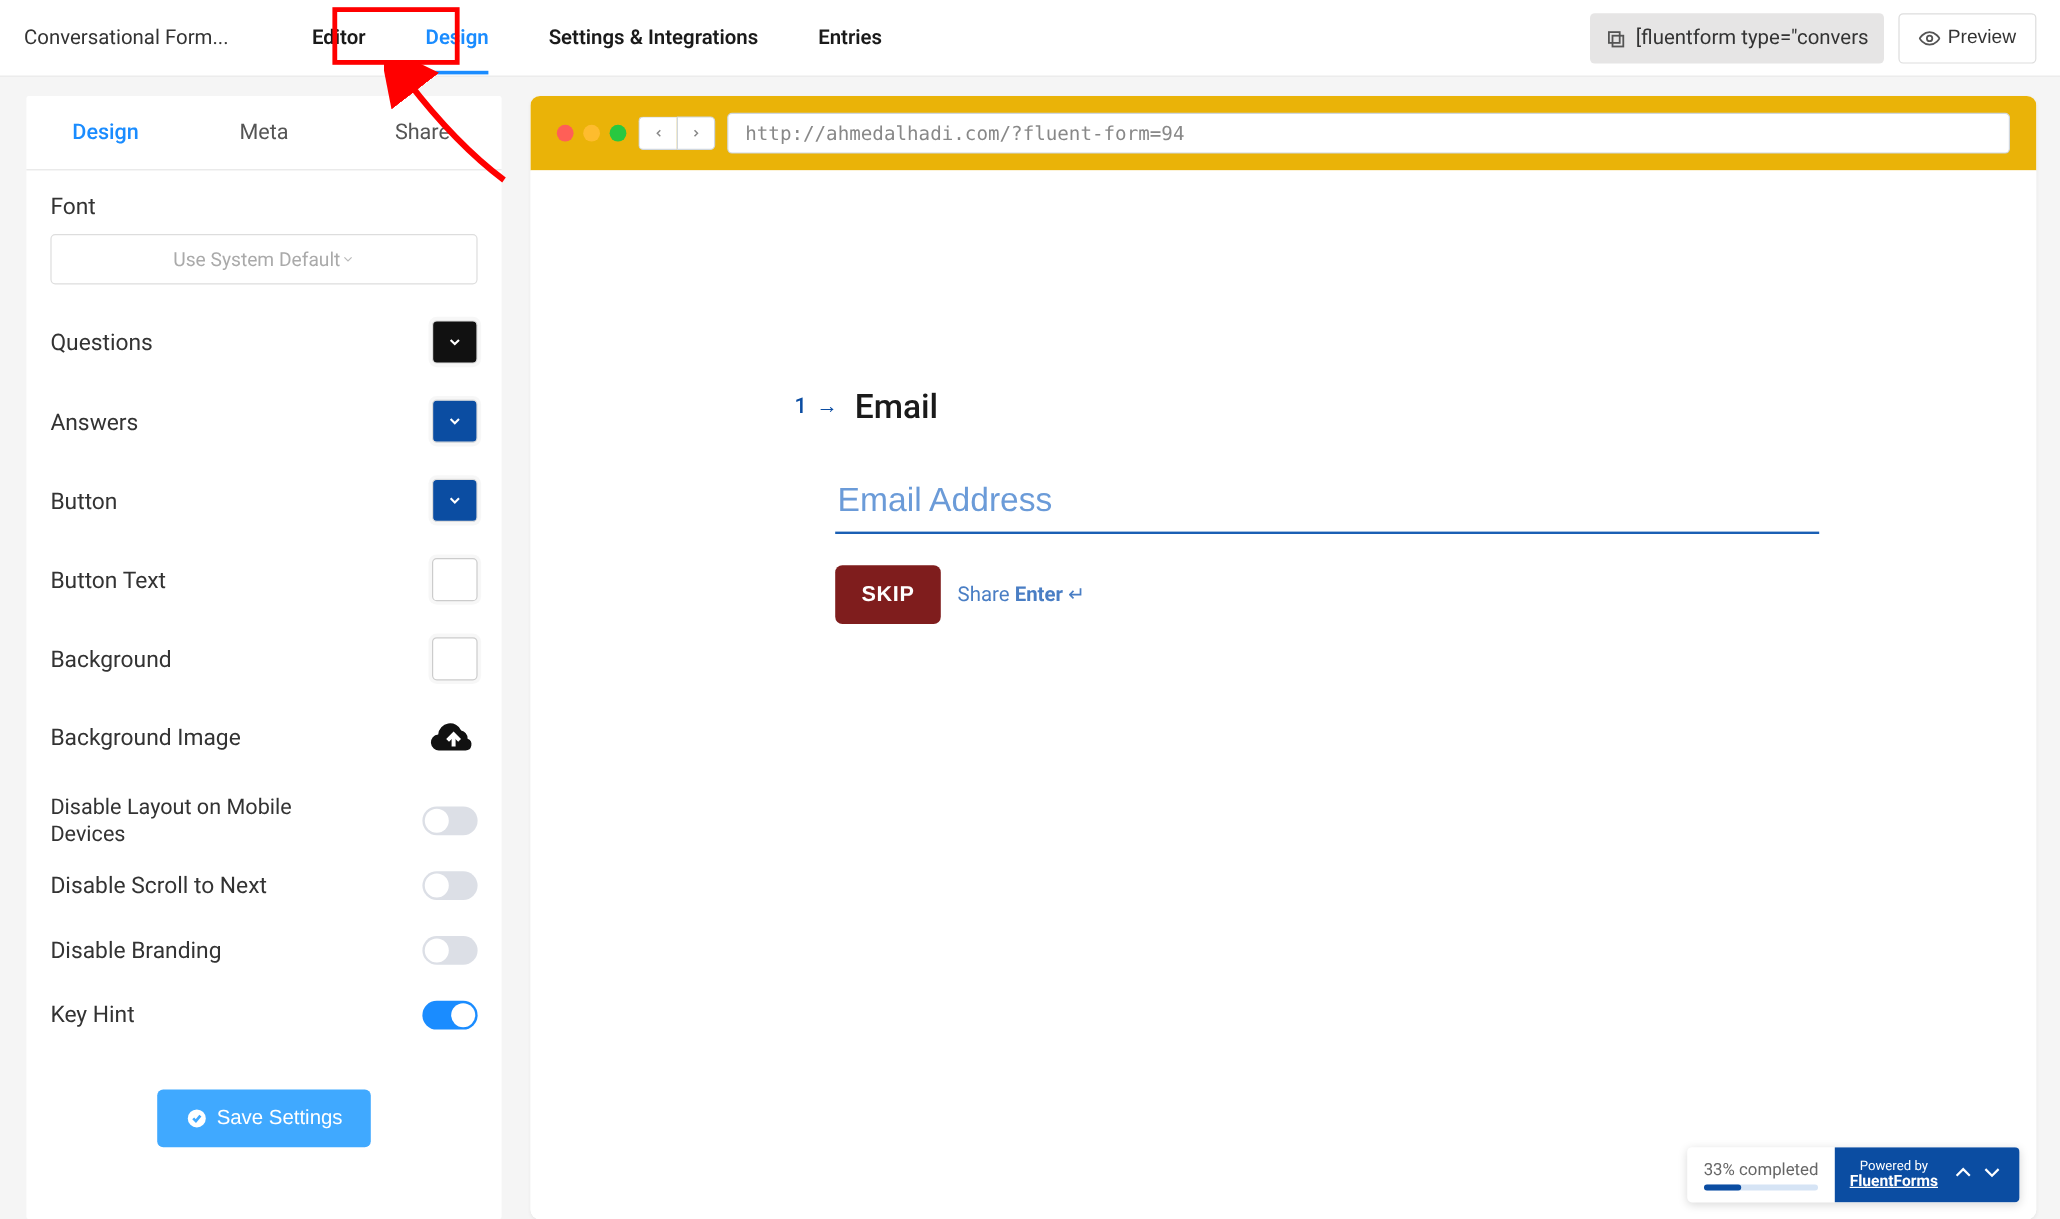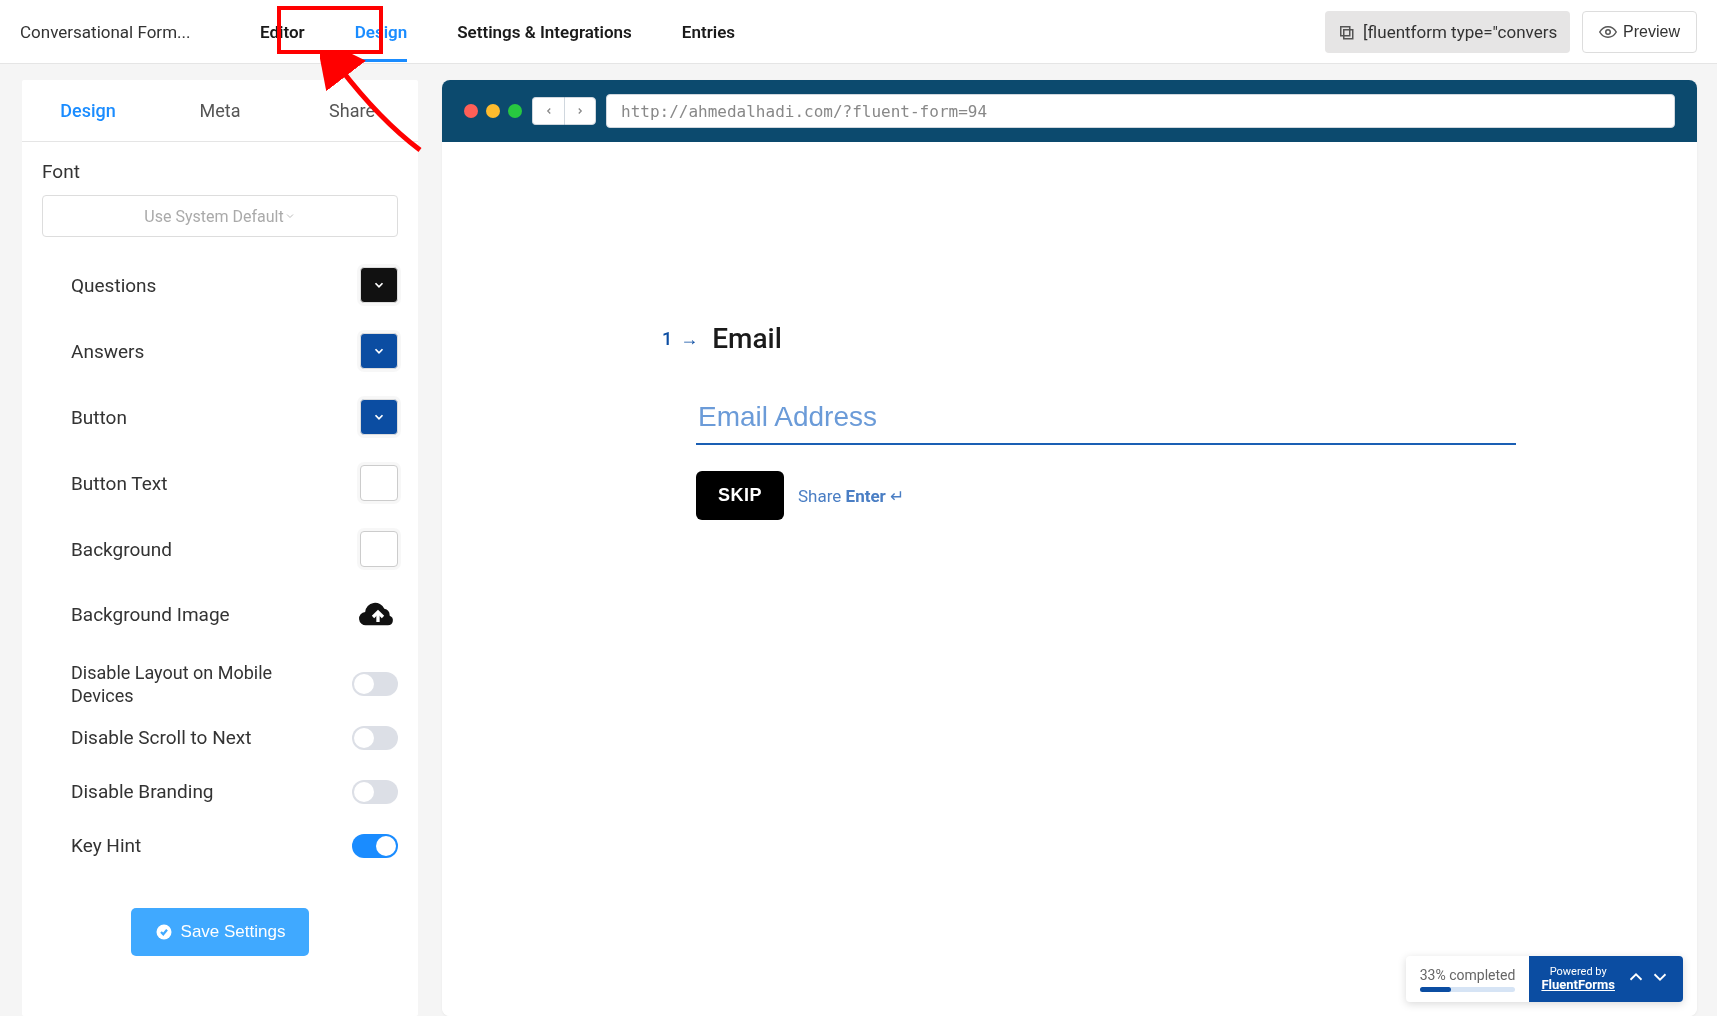--- a/index.html
+++ b/index.html
@@ -22,61 +22,61 @@
 
 
 .main { display: flex; height: calc(1016px - 64px); background: #f5f5f5; }
 
 
 .sidebar { width: 396px; background: #fff; margin: 16px 0 0 22px; border-radius: 2px; display: flex; flex-direction: column; }
 .sidebar-tabs { display: flex; border-bottom: 1px solid #e5e5e5; }
 .sidebar-tab { flex: 1; text-align: center; padding: 20px 0; font-size: 18px; color: #555; cursor: pointer; }
 .sidebar-tab.active { color: #1a8cff; font-weight: 500; }
 .sidebar-body { padding: 18px 20px; flex: 1; overflow-y: auto; }
-.setting-row { display: flex; align-items: center; justify-content: space-between; margin-bottom: 30px; margin-left: 29px; }
+.setting-row { display: flex; align-items: center; justify-content: space-between; margin-bottom: 30px; }
 .setting-label { font-size: 19px; color: #333; }
 .setting-label.small { font-size: 18px; line-height: 1.3; max-width: 230px; }
 .color-swatch { width: 38px; height: 36px; border-radius: 4px; border: 1px solid #ddd; display: flex; align-items: center; justify-content: center; cursor: pointer; box-shadow: 0 0 0 3px rgba(0,0,0,0.03); }
 .color-swatch svg { stroke: #fff; }
 .font-select { width: 100%; height: 42px; border: 1px solid #ddd; border-radius: 4px; padding: 0 12px; font-size: 16px; color: #aaa; background: #fff; display: flex; align-items: center; justify-content: center; cursor: pointer; margin-bottom: 30px; }
 .font-label-row { margin-bottom: 12px; }
 .upload-icon { cursor: pointer; }
 .toggle { width: 46px; height: 24px; border-radius: 12px; background: #dcdfe6; position: relative; cursor: pointer; }
 .toggle::after { content: ""; position: absolute; width: 20px; height: 20px; border-radius: 50%; background: #fff; top: 2px; left: 2px; transition: left .2s; }
 .toggle.on { background: #1a8cff; }
 .toggle.on::after { left: 24px; }
 .save-row { display: flex; justify-content: center; padding: 20px 0 30px; }
 .save-btn { background: #40a9ff; color: #fff; border: none; border-radius: 5px; padding: 14px 24px; font-size: 17px; font-weight: 500; cursor: pointer; display: flex; align-items: center; gap: 8px; }
 .save-btn svg { fill: #fff; }
 
 
 .preview-panel { flex: 1; margin: 16px 20px 0 24px; display: flex; flex-direction: column; }
 .browser-mock { background: #fff; border-radius: 8px; overflow: hidden; flex: 1; display: flex; flex-direction: column; box-shadow: 0 1px 3px rgba(0,0,0,0.05); }
-.browser-chrome { background: #0c4a6e; height: 62px; display: flex; align-items: center; padding: 0 22px; gap: 10px; }
+.browser-chrome { background: #eab308; height: 62px; display: flex; align-items: center; padding: 0 22px; gap: 10px; }
 .traffic-lights { display: flex; gap: 8px; }
 .tl { width: 14px; height: 14px; border-radius: 50%; }
 .tl.red { background: #ff5f57; }
 .tl.yellow { background: #febc2e; }
 .tl.green { background: #28c840; }
 .nav-arrows { display: flex; }
 .nav-arrow { width: 32px; height: 28px; background: #fff; border: 1px solid #d0d7de; display: flex; align-items: center; justify-content: center; cursor: pointer; }
 .nav-arrow:first-child { border-radius: 4px 0 0 4px; border-right: none; }
 .nav-arrow:last-child { border-radius: 0 4px 4px 0; }
 .url-bar { flex: 1; height: 34px; background: #fff; border: 1px solid #d0d7de; border-radius: 4px; padding: 0 14px; display: flex; align-items: center; font-family: monospace; font-size: 16px; color: #888; }
 .browser-body { flex: 1; background: #fff; position: relative; padding: 50px 80px; }
 
 .question-area { margin-top: 130px; margin-left: 140px; max-width: 820px; }
 .q-header { display: flex; align-items: center; gap: 8px; margin-bottom: 40px; }
 .q-num { color: #0b4da2; font-size: 18px; font-weight: 500; }
 .q-arrow { color: #0b4da2; font-size: 18px; }
 .q-title { font-size: 28px; font-weight: 500; color: #1a1a1a; margin-left: 6px; }
 .answer-input { width: 100%; border: none; border-bottom: 2px solid #1a5fb4; font-size: 28px; padding: 6px 2px 10px; color: #1a5fb4; outline: none; background: transparent; margin-left: 34px; }
 .answer-input::placeholder { color: #6b9bd8; }
 .btn-row { display: flex; align-items: center; gap: 14px; margin-top: 26px; margin-left: 34px; }
-.skip-btn { background: #000000; color: #fff; border: none; border-radius: 6px; padding: 14px 22px; font-size: 18px; font-weight: 700; letter-spacing: 0.5px; cursor: pointer; }
+.skip-btn { background: #7f1d1d; color: #fff; border: none; border-radius: 6px; padding: 14px 22px; font-size: 18px; font-weight: 700; letter-spacing: 0.5px; cursor: pointer; }
 .hint-text { font-size: 17px; color: #4a7ec4; }
 .hint-text b { font-weight: 700; }
 
 .progress-bar { position: absolute; right: 14px; bottom: 14px; display: flex; align-items: stretch; height: 46px; box-shadow: 0 2px 8px rgba(0,0,0,0.15); border-radius: 4px; overflow: hidden; background: #fff; }
 .progress-left { padding: 6px 14px; display: flex; flex-direction: column; justify-content: center; min-width: 110px; }
 .progress-text { font-size: 14px; color: #666; text-align: center; }
 .progress-track { height: 5px; background: #d6e4f5; border-radius: 3px; margin-top: 4px; position: relative; }
 .progress-fill { height: 100%; background: #0b4da2; border-radius: 3px; }
 .progress-right { background: #0b4da2; color: #fff; display: flex; align-items: center; padding: 0 12px; gap: 10px; }
 .powered { display: flex; flex-direction: column; font-size: 12px; line-height: 1.1; text-align: center; }

